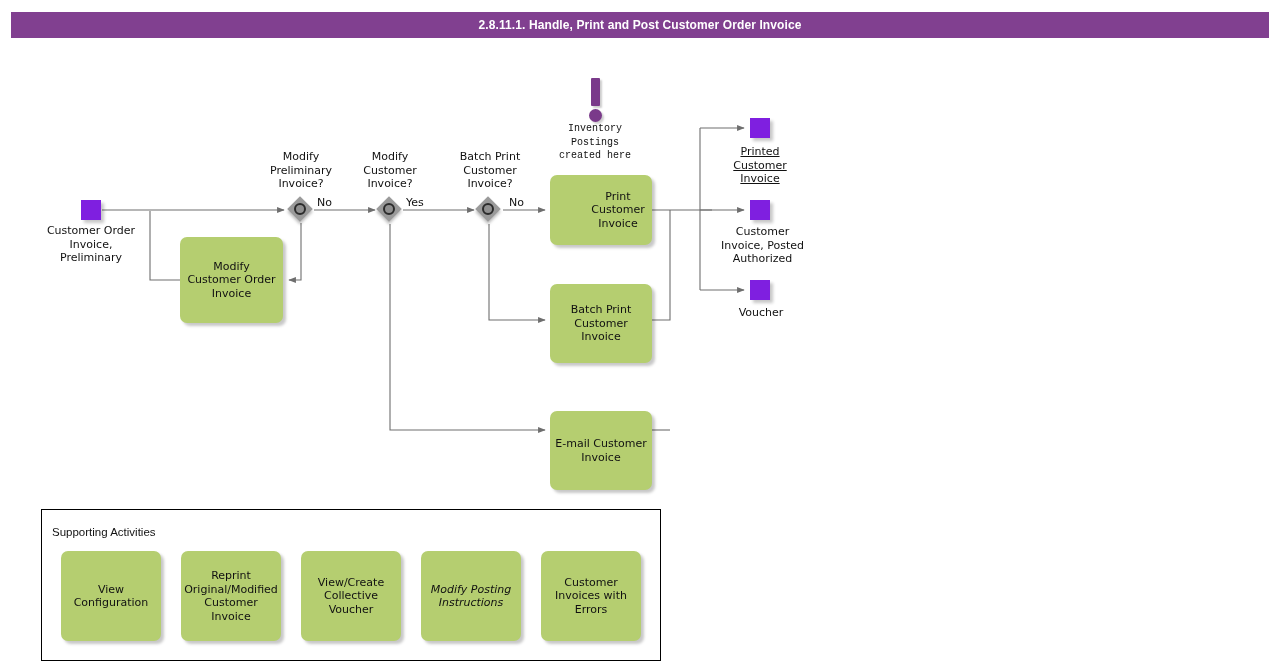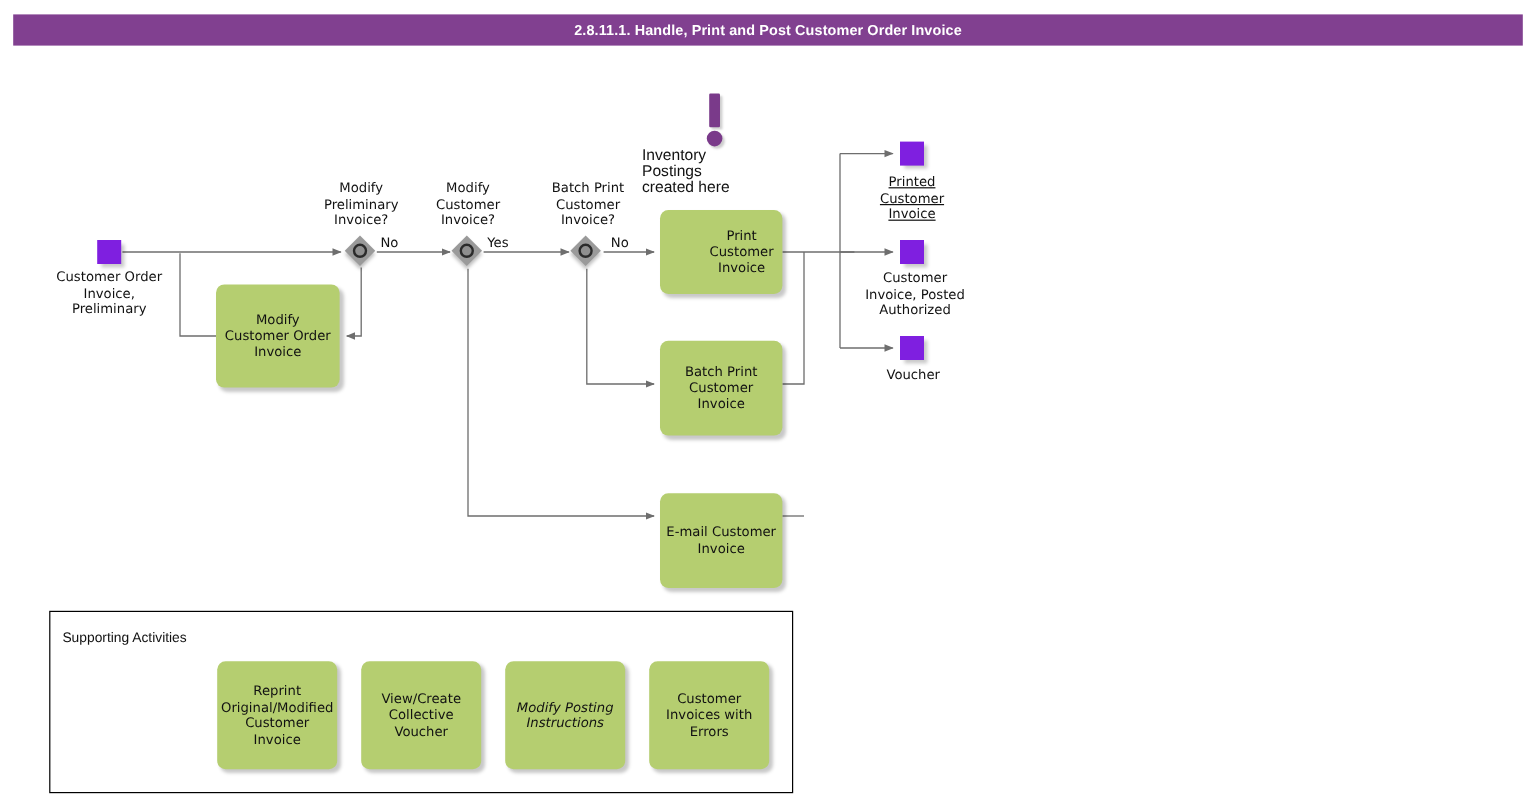--- a/index.html
+++ b/index.html
@@ -135,23 +135,23 @@
   .annotation-icon .dot {
     position: absolute;
     left: 5px; top: 31px;
     width: 13px; height: 13px;
     border-radius: 50%;
     background: #7a3a8a;
     box-shadow: 2px 2px 2px rgba(0,0,0,.2);
   }
   .annotation-text {
     position: absolute;
-    text-align: left;
-    font-family: Liberation Sans, sans-serif;
-    font-size: 13px;
+    text-align: center;
+    font-family: Liberation Mono, monospace;
+    font-size: 10px;
     line-height: 13.5px;
     color: #111111;
     white-space: pre-line;
   }
 
   
   #supporting-panel {
     position: absolute;
     left: 41px; top: 509px;
     width: 620px; height: 152px;
@@ -295,20 +295,24 @@
 Authorized</div>
 
   <div class="terminal-square" style="left:750px; top:280px;"></div>
   <div class="terminal-label" style="left:710px; top:306px; width:102px;">Voucher</div>
 
 </div>
 
 <div id="supporting-panel">
   <div class="panel-title">Supporting Activities</div>
 
+  <div class="activity sa-box" style="left:19px;">
+    <span style="white-space: pre-line;">View
+Configuration</span>
+  </div>
   <div class="activity sa-box" style="left:139px;">
     <span style="white-space: pre-line;">Reprint
 Original/Modified
 Customer
 Invoice</span>
   </div>
   <div class="activity sa-box" style="left:259px;">
     <span style="white-space: pre-line;">View/Create
 Collective
 Voucher</span>

